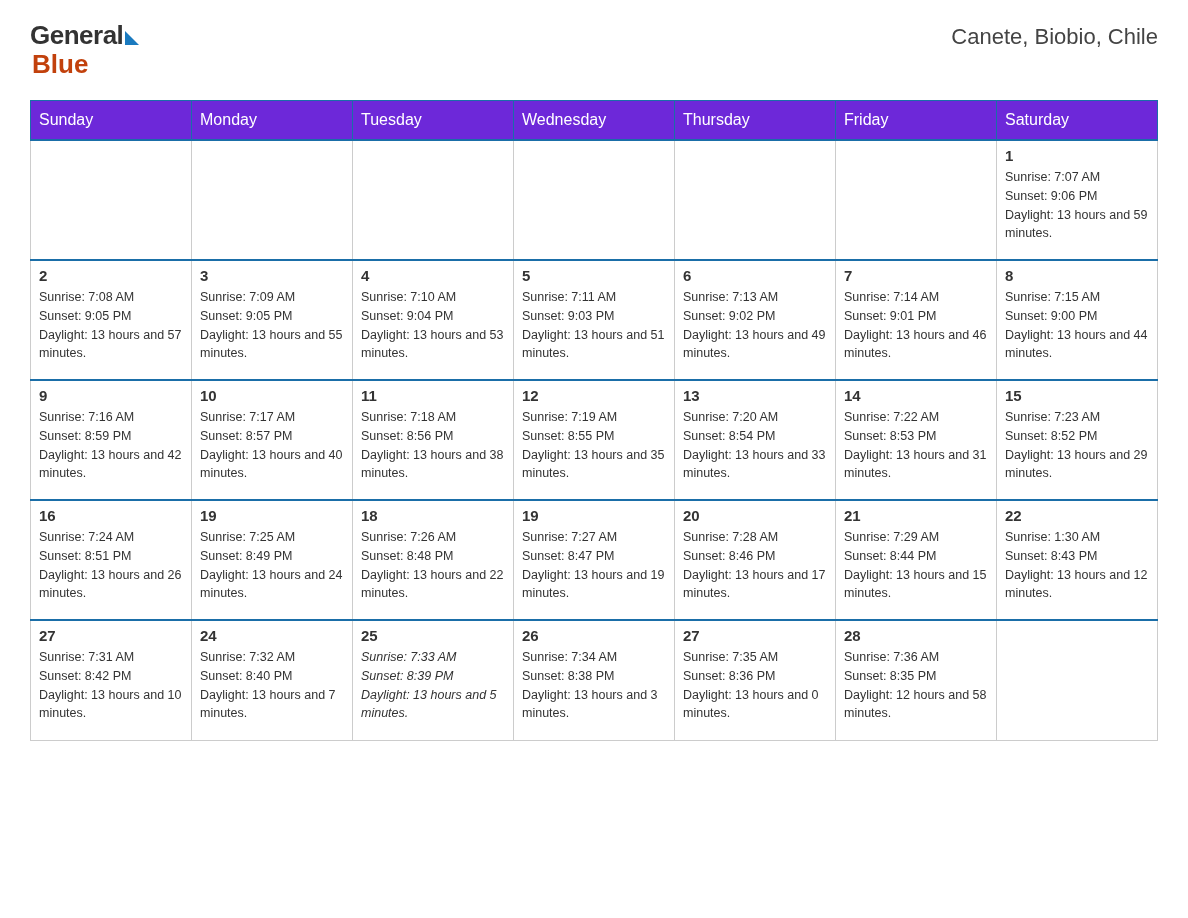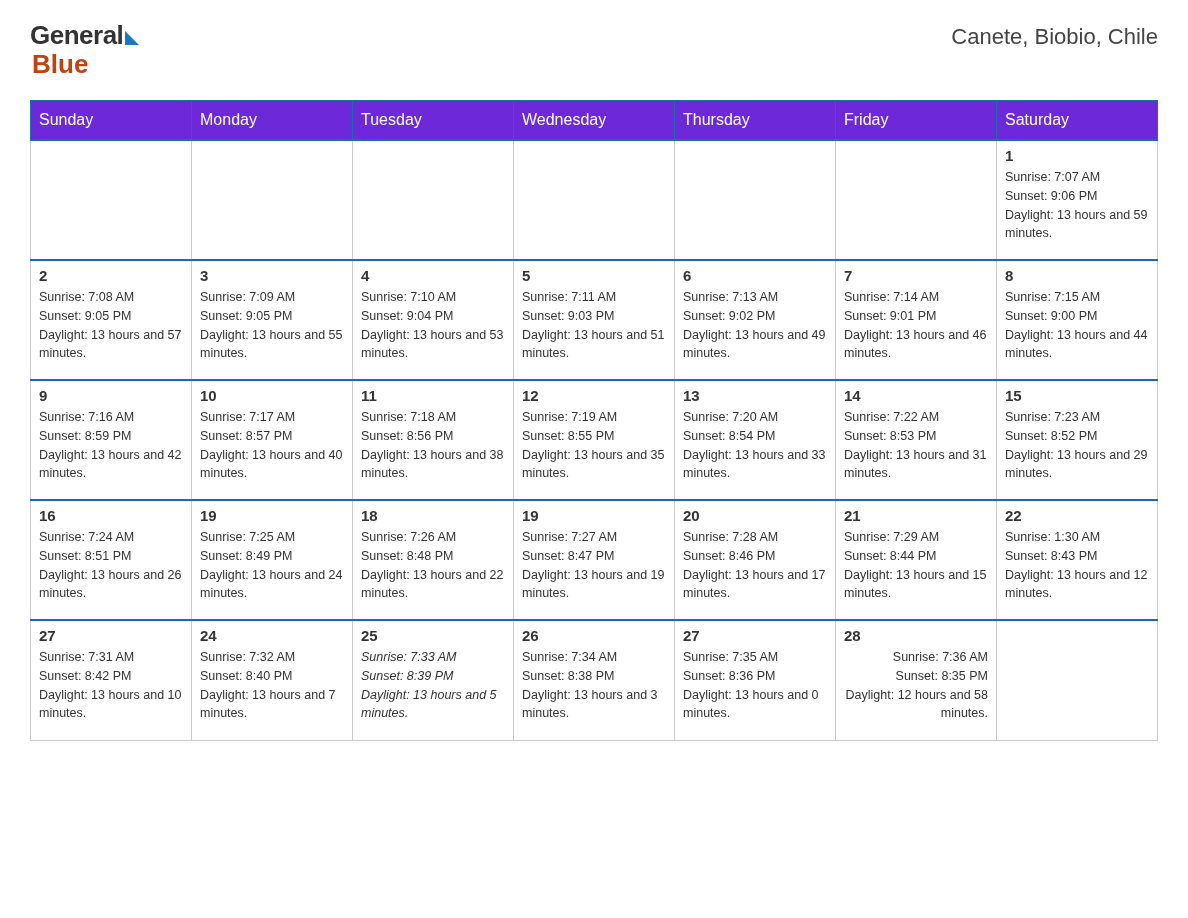--- a/index.html
+++ b/index.html
@@ -309,20 +309,20 @@
 Daylight: 13 hours and 3 minutes.</div>
         </td>
         <td>
           <span class="day-num">27</span>
           <div class="day-info" style="white-space: pre-line;">Sunrise: 7:35 AM
 Sunset: 8:36 PM
 Daylight: 13 hours and 0 minutes.</div>
         </td>
         <td>
           <span class="day-num">28</span>
-          <div class="day-info" style="white-space: pre-line; text-align: right;">Sunrise: 7:36 AM
+          <div class="day-info" style="white-space: pre-line;">Sunrise: 7:36 AM
 Sunset: 8:35 PM
 Daylight: 12 hours and 58 minutes.</div>
         </td>
         <td class="empty-cell"></td>
       </tr>
     </tbody>
 </table>
 
 </body></html>

